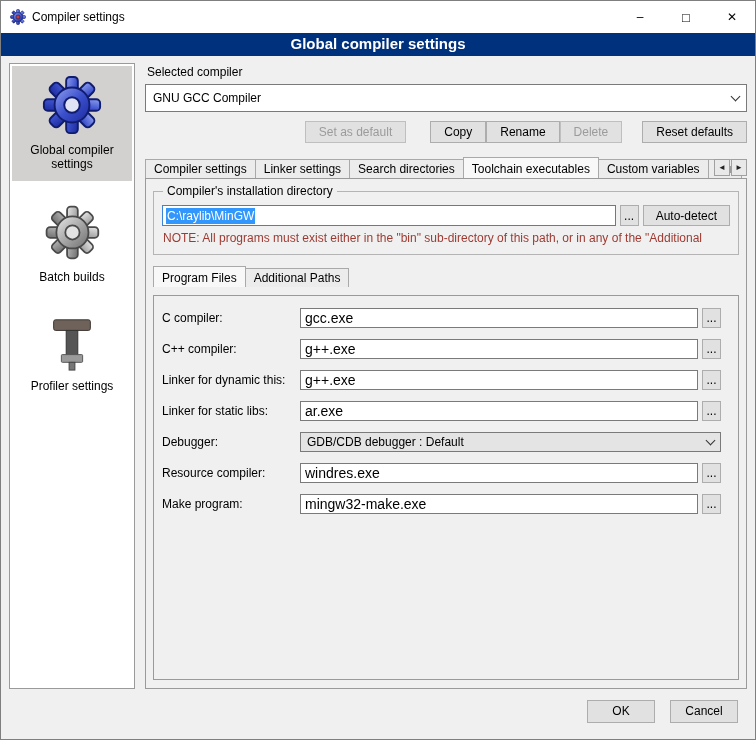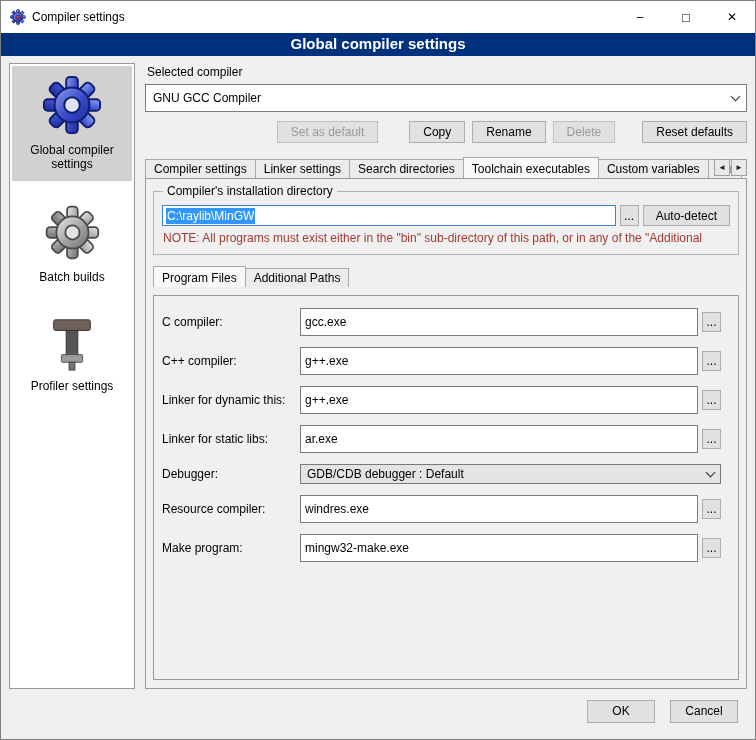--- a/index.html
+++ b/index.html
@@ -30,21 +30,21 @@
   .side-item .lbl { margin-top: 7px; line-height: 14px; }
 
   
   .main { flex: 1; display: flex; flex-direction: column; min-width: 0; }
   .field-caption { margin: 2px 0 5px 2px; }
 
   .combo { height: 28px; background: #fff; border: 1px solid #7a7a7a; display: flex; align-items: center; padding: 0 7px; }
   .combo .val { flex: 1; }
   .chev { width: 7px; height: 7px; border-right: 1.6px solid #333; border-bottom: 1.6px solid #333; transform: rotate(45deg); margin-top: -4px; }
 
-  .btn-row { display: flex; justify-content: flex-end; margin-top: 9px; gap: 7px; }
+  .btn-row { display: flex; justify-content: flex-end; margin-top: 9px; gap: 0; }
   .btn { height: 22px; background: #e1e1e1; border: 1px solid #adadad; padding: 0 13px; font-size: 12px; display: inline-flex; align-items: center; justify-content: center; font-family: inherit; }
   .btn.disabled { color: #9b9b9b; border-color: #bfbfbf; }
   .btn.gap-left-lg { margin-left: 24px; }
   .btn.gap-left-md { margin-left: 20px; }
 
   
   .tabstrip { display: flex; align-items: flex-end; margin-top: 13px; position: relative; height: 22px; overflow: hidden; padding-right: 36px; }
   .tabstrip.inner { margin: 10px 7px 8px 7px; padding-right: 0; }
   .tab { background: #ececec; border: 1px solid #a9a9a9; border-bottom: none; height: 19px; line-height: 19px; padding: 0 8px; white-space: nowrap; flex-shrink: 0; }
   .tab + .tab { margin-left: -1px; }
@@ -61,21 +61,21 @@
   .dir-row { display: flex; align-items: center; gap: 4px; }
   .textbox { flex: 1; height: 21px; background: #fff; border: 1px solid #3c82d6; display: flex; align-items: center; padding: 0 3px; overflow: hidden; white-space: nowrap; }
   .textbox .sel { background: #3297fd; color: #fff; padding: 1px 1px; }
   .browse-btn { width: 19px; height: 21px; padding: 0; flex-shrink: 0; }
   .autodetect-btn { height: 21px; padding: 0 12px; flex-shrink: 0; }
   .note { color: #9e3a32; margin: 5px 1px 3px 1px; white-space: nowrap; overflow: hidden; }
 
   .inner-panel { border: 1px solid #9a9a9a; margin: 0 7px 8px 7px; flex: 1; padding: 12px 17px 8px 8px; display: flex; flex-direction: column; overflow: hidden; }
   .form-row { display: flex; align-items: center; margin-bottom: 11px; }
   .form-row .flabel { width: 138px; flex-shrink: 0; }
-  .tinput { flex: 1; height: 28px; border: 1px solid #7a7a7a; background: #fff; font-family: inherit; font-size: 12px; padding: 0 4px; min-width: 0; }
+  .tinput { flex: 1; height: 20px; border: 1px solid #7a7a7a; background: #fff; font-family: inherit; font-size: 14px; padding: 0 4px; min-width: 0; }
   .form-row .browse-btn { margin-left: 4px; height: 20px; }
   .select { flex: 1; height: 20px; background: #e4e4e4; border: 1px solid #7a7a7a; display: flex; align-items: center; padding: 0 6px; }
   .select .val { flex: 1; }
 
   
   .footer { height: 40px; flex-shrink: 0; display: flex; align-items: center; justify-content: flex-end; padding: 0 17px 16px 0; gap: 15px; }
   .footer .btn { width: 68px; height: 23px; }
 </style>
 </head>
 <body>

